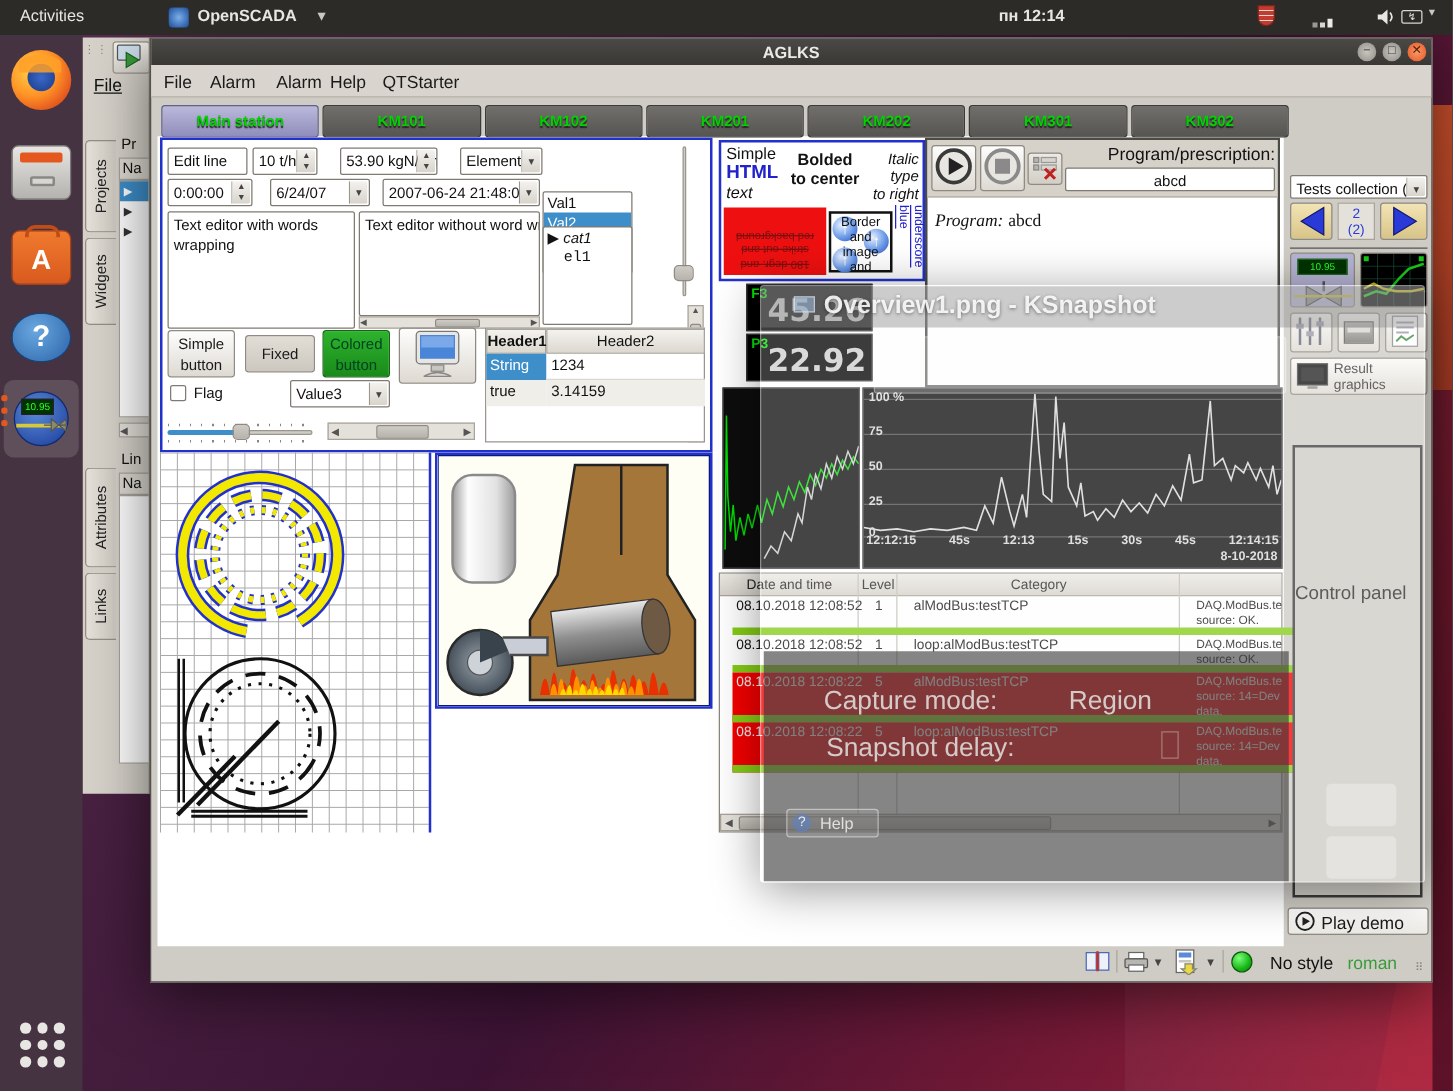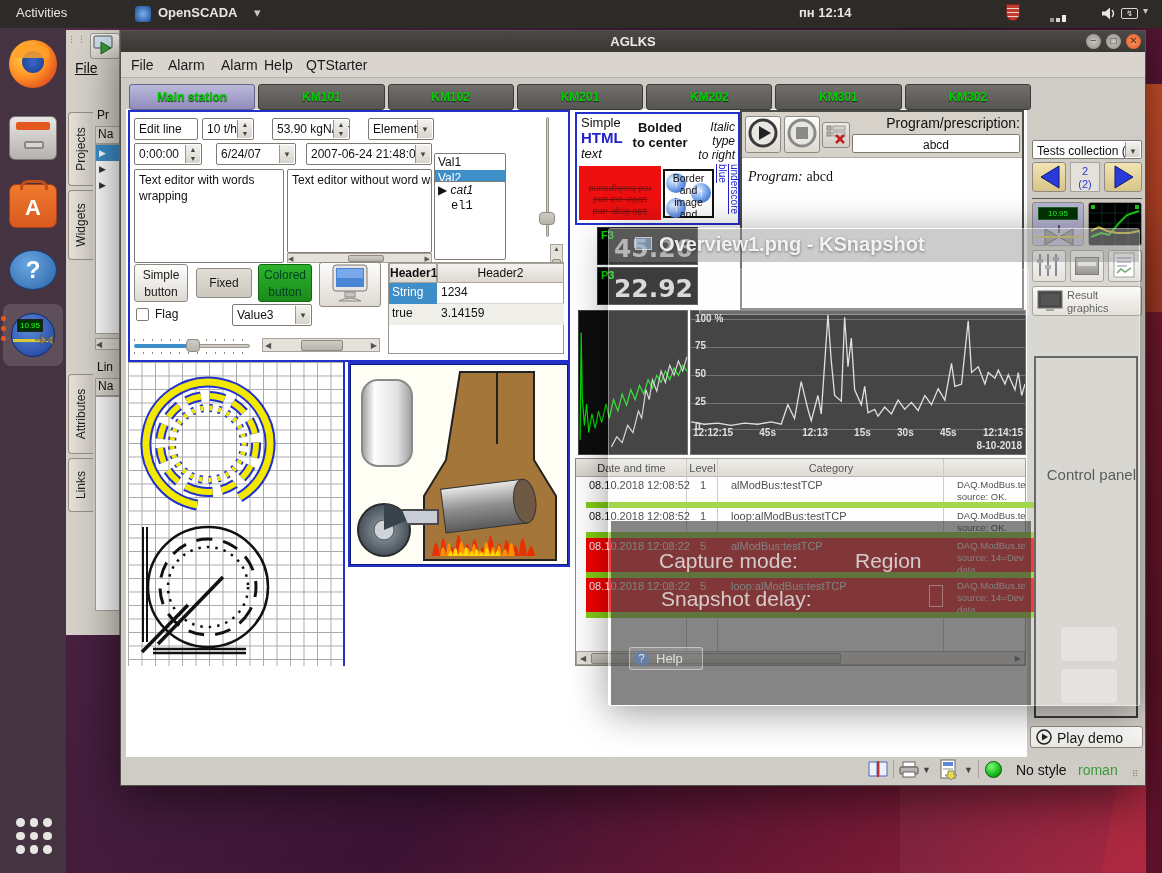--- a/index.html
+++ b/index.html
@@ -523,21 +523,21 @@
         </svg></div>
     <div class="a sbtn" style="left:2px;top:204px;width:110px;height:30px;text-align:left;">
       <svg width="26" height="22" style="position:absolute;left:4px;top:3px;" viewBox="0 0 26 22">
           <rect x="1" y="1" width="24" height="17" fill="#111" stroke="#444"></rect>
           <rect x="4" y="4" width="18" height="11" fill="#222"></rect>
           <rect x="9" y="19" width="8" height="2" fill="#888"></rect>
         </svg>
       <span style="position:absolute;left:34px;top:2px;font-size:11px;line-height:1.2;color:#333;white-space:pre-line;">Result graphics</span>
     </div>
     <div class="a" style="left:4px;top:274px;width:104px;height:362px;border:2px solid #3a3a3a;">
-      <span style="position:absolute;left:0;top:108px;width:100%;text-align:right;font-size:15px;color:#2a2a2a;">Control panel</span>
+      <span style="position:absolute;left:0;top:108px;width:100%;text-align:left;font-size:15px;color:#2a2a2a;">Control panel</span>
     </div>
     <div class="a btn3" style="left:0px;top:644px;width:113px;height:22px;background:linear-gradient(#fff,#eceae4);text-align:left;">
       <svg width="16" height="16" style="position:absolute;left:5px;top:2px;" viewBox="0 0 16 16">
           <circle cx="8" cy="8" r="7" fill="none" stroke="#222" stroke-width="1.5"></circle>
           <path d="M6,4.5 L12,8 L6,11.5 z" fill="#222"></path>
         </svg>
       <span style="position:absolute;left:26px;top:3px;font-size:14px;">Play demo</span>
     </div>
   </div>
 

